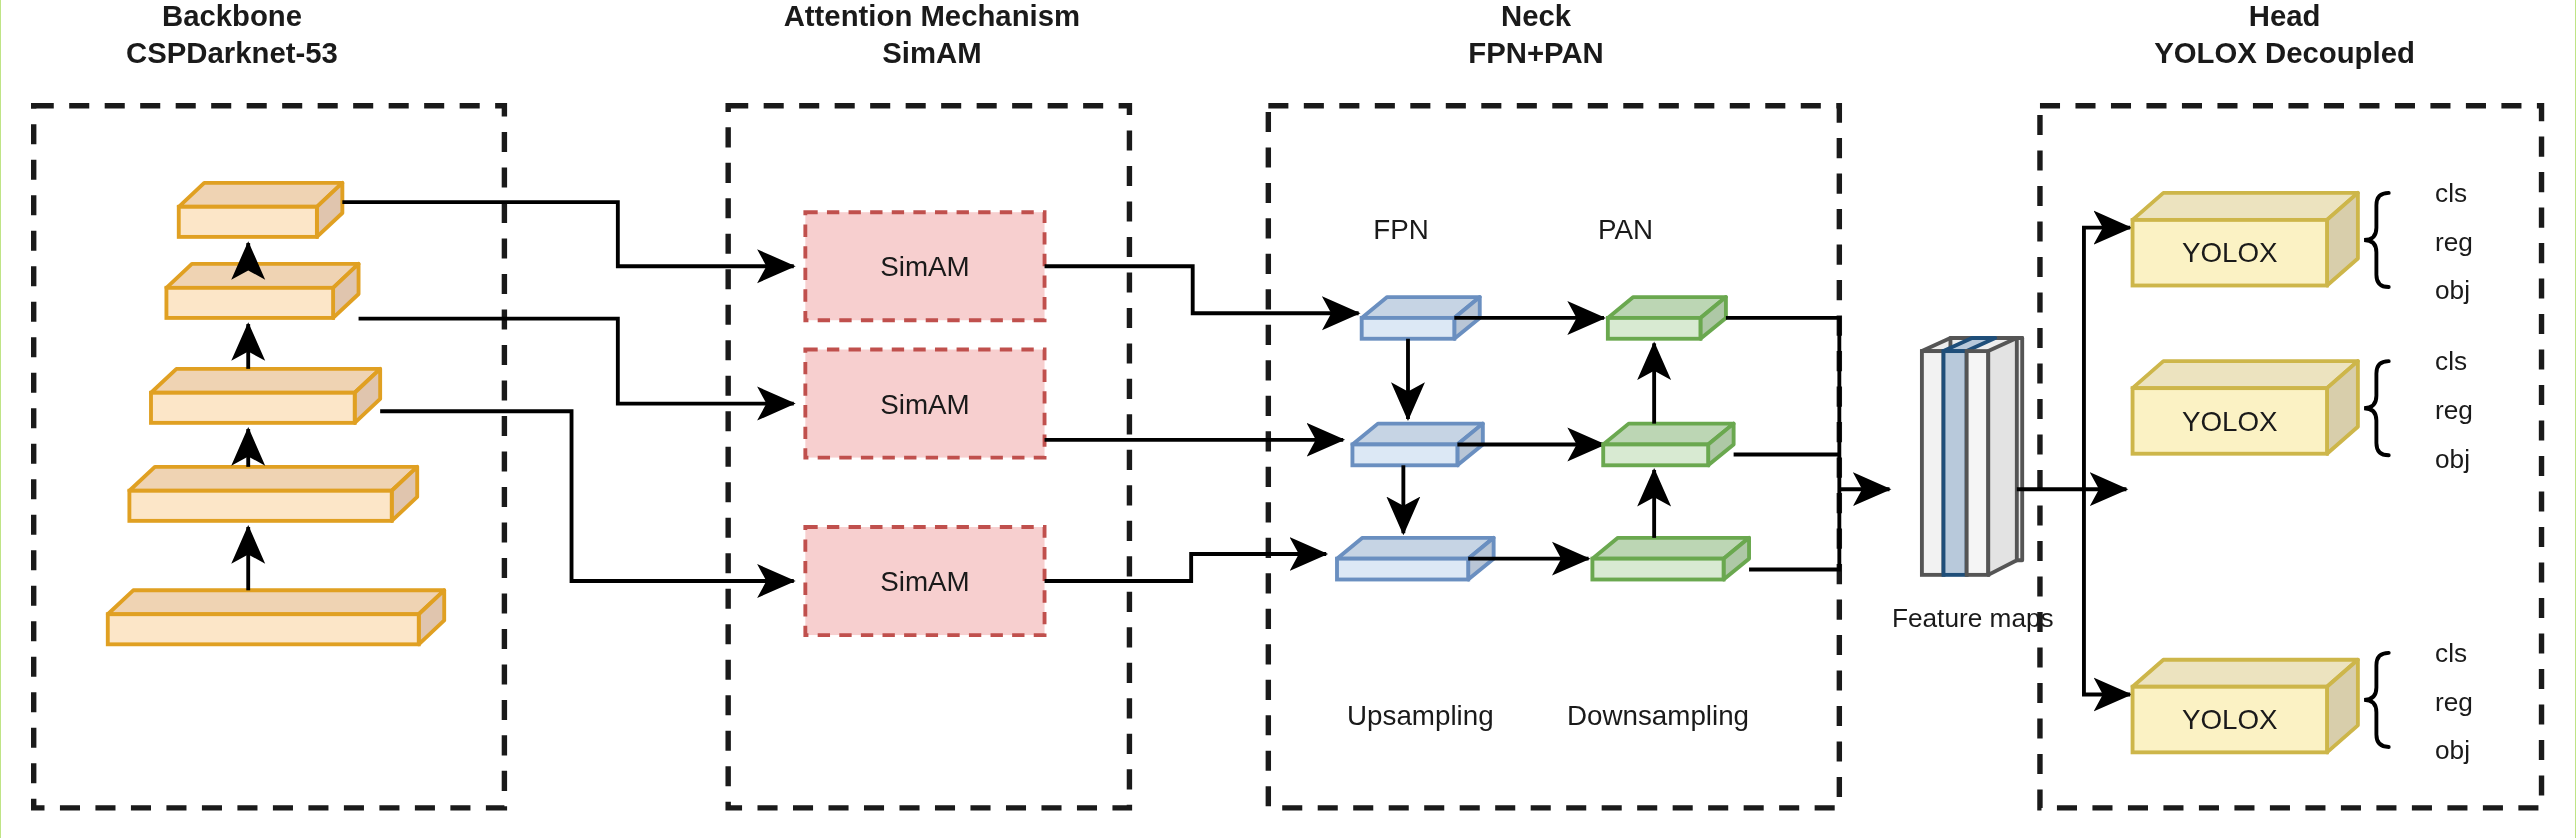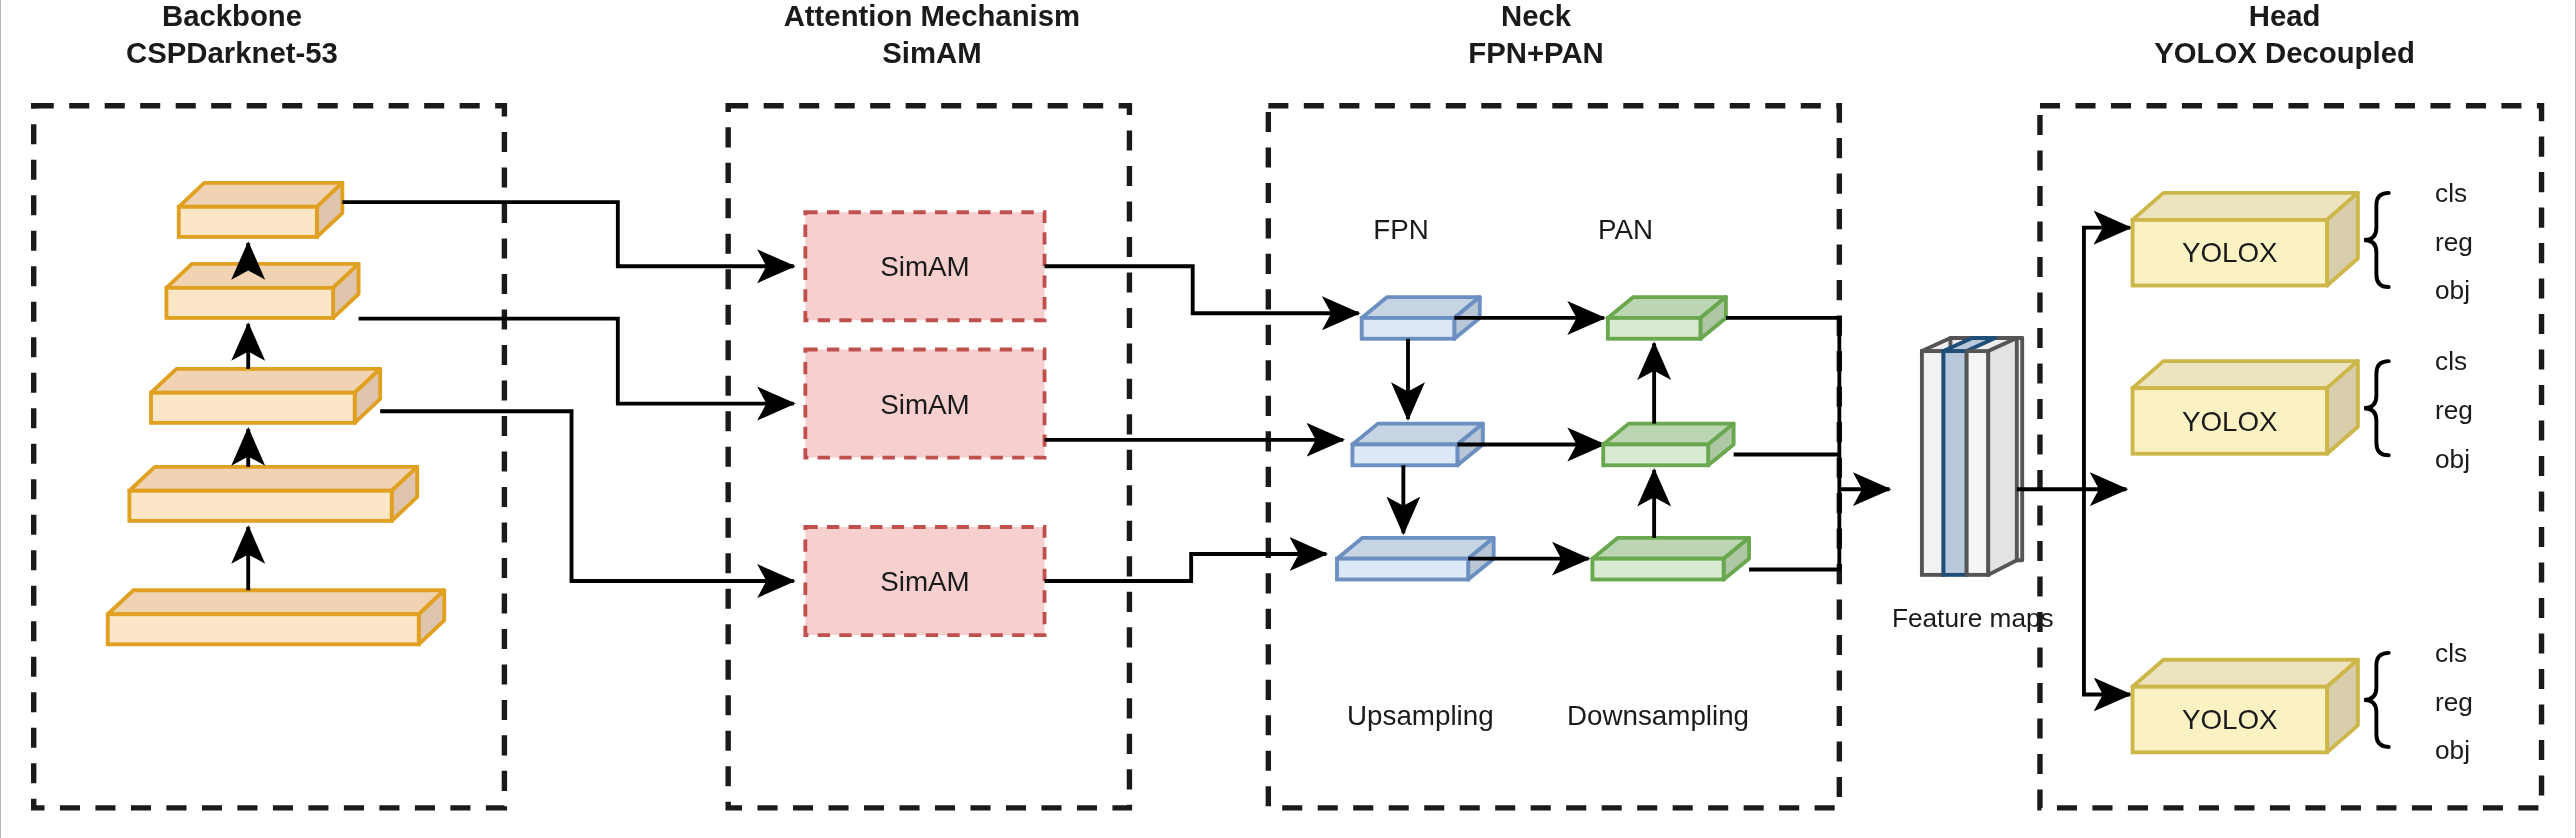--- a/index.html
+++ b/index.html
@@ -1,17 +1,17 @@
 <!DOCTYPE html>
 <html style="font-size:12.4px"><head>
 <meta charset="utf-8">
 <style>
   html,body{margin:0;padding:0;background:#ffffff;}
   body{width:2576px;height:838px;font-family:"Liberation Sans",sans-serif;}
-  #stage{position:relative;width:2576px;height:838px;overflow:hidden;background:#737373;}
+  #stage{position:relative;width:2576px;height:838px;overflow:hidden;background:#84cc16;}
   svg{display:block;}
   .sect-title{font-family:"Liberation Sans",sans-serif;font-weight:bold;font-size:38px;fill:#1a1a1a;text-anchor:middle;}
   .node-label{font-family:"Liberation Sans",sans-serif;font-size:36px;fill:#1a1a1a;text-anchor:middle;}
   .free-label{font-family:"Liberation Sans",sans-serif;font-size:36px;fill:#1a1a1a;text-anchor:middle;}
   .out-label{font-family:"Liberation Sans",sans-serif;font-size:34px;fill:#1a1a1a;text-anchor:start;}
   .fm-label{font-family:"Liberation Sans",sans-serif;font-size:34px;fill:#1a1a1a;text-anchor:middle;}
   .dashgroup{fill:none;stroke:#1a1a1a;stroke-width:7;stroke-dasharray:26 20;}
   .conn{fill:none;stroke:#000000;stroke-width:5;}
   .brace{fill:none;stroke:#000000;stroke-width:5;stroke-linecap:round;}
 </style>

